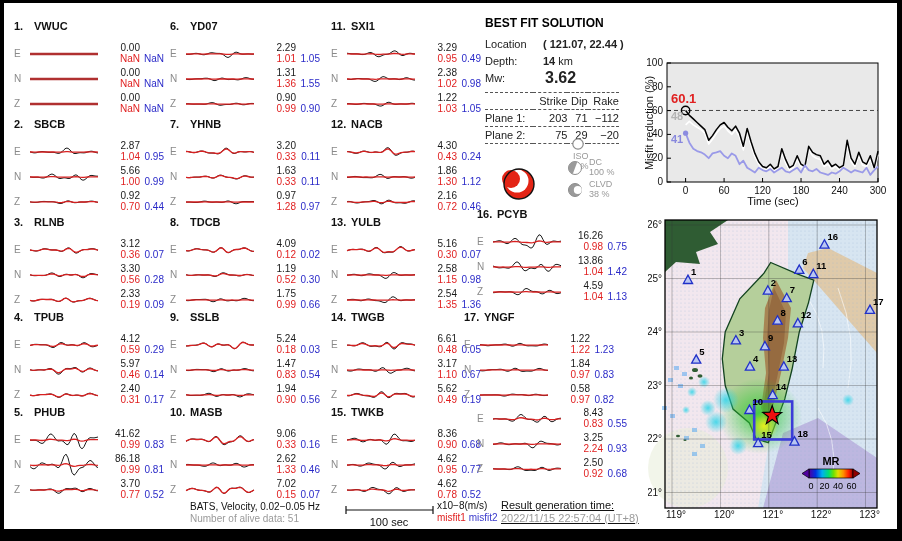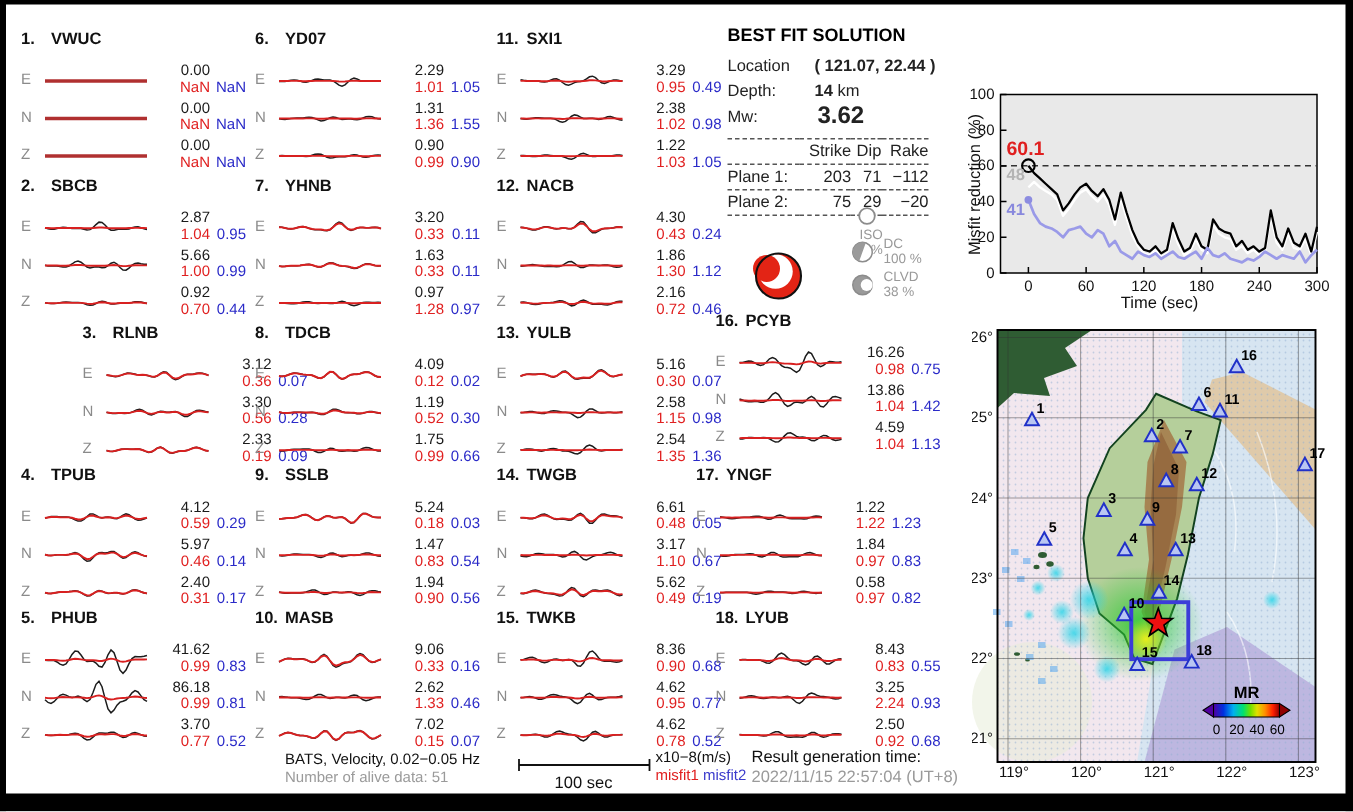--- a/index.html
+++ b/index.html
@@ -140,21 +140,21 @@
           </svg>
           <div class="nums">
             <div class="max">0.92</div>
             <div class="fits">
               <span class="m1">0.70</span>
               <span class="m2">0.44</span>
             </div>
           </div>
         </div>
       </div>
-      <div class="sta" style="left: 14px; top: 216px; margin-left: 41px;">
+      <div class="sta" style="left: 14px; top: 216px;">
         <div class="sta-h"><span class="sta-num">3.</span><span>RLNB</span></div>
         <div class="ch">
           <span class="ch-l">E</span>
           <svg width="72" height="26" class="tr">
             <path d="M2,13.0 L4,13.4 L6,13.8 L8,14.1 L10,13.8 L12,13.1 L14,12.3 L16,11.7 L18,11.8 L20,12.2 L22,12.7 L24,12.9 L26,12.9 L28,13.0 L30,13.5 L32,14.2 L34,14.4 L36,13.5 L38,11.9 L40,10.8 L42,11.2 L44,13.1 L46,15.2 L48,16.2 L50,15.6 L52,14.2 L54,13.0 L56,12.5 L58,12.5 L60,12.3 L62,11.9 L64,11.6 L66,11.8 L68,12.4 L70,13.3 " fill="none" stroke="#1c1c1c" stroke-width="1"></path>
             <path d="M2,13.0 L4,13.3 L6,13.6 L8,13.8 L10,13.6 L12,13.1 L14,12.4 L16,12.0 L18,12.1 L20,12.4 L22,12.8 L24,13.0 L26,12.9 L28,13.0 L30,13.4 L32,13.9 L34,14.1 L36,13.4 L38,12.2 L40,11.3 L42,11.6 L44,13.1 L46,14.7 L48,15.4 L50,15.0 L52,13.9 L54,13.0 L56,12.6 L58,12.6 L60,12.5 L62,12.2 L64,11.9 L66,12.1 L68,12.6 L70,13.2 " fill="none" stroke="#d82020" stroke-width="1.3"></path>
           </svg>
           <div class="nums">
             <div class="max">3.12</div>
             <div class="fits">
@@ -816,21 +816,20 @@
           <div class="nums">
             <div class="max">0.58</div>
             <div class="fits">
               <span class="m1">0.97</span>
               <span class="m2">0.82</span>
             </div>
           </div>
         </div>
       </div>
       <div class="sta" style="left: 477px; top: 406px;">
-        <div class="sta-h"><span class="sta-num">18.</span><span>LYUB</span></div>
         <div class="ch">
           <span class="ch-l">E</span>
           <svg width="72" height="26" class="tr">
             <path d="M2,13.0 L4,12.6 L6,12.7 L8,13.0 L10,13.1 L12,13.0 L14,12.9 L16,13.2 L18,14.1 L20,15.0 L22,15.2 L24,14.0 L26,11.7 L28,9.3 L30,8.4 L32,9.4 L34,11.4 L36,13.0 L38,13.5 L40,13.5 L42,14.1 L44,15.5 L46,16.3 L48,15.5 L50,13.1 L52,10.8 L54,10.3 L56,11.7 L58,14.0 L60,15.6 L62,15.6 L64,14.4 L66,13.1 L68,12.4 L70,12.2 " fill="none" stroke="#1c1c1c" stroke-width="1"></path>
             <path d="M2,13.0 L4,12.9 L6,12.9 L8,13.0 L10,13.0 L12,13.0 L14,13.0 L16,13.1 L18,13.3 L20,13.6 L22,13.6 L24,13.3 L26,12.6 L28,11.9 L30,11.7 L32,12.0 L34,12.5 L36,13.0 L38,13.1 L40,13.1 L42,13.3 L44,13.7 L46,14.0 L48,13.7 L50,13.0 L52,12.4 L54,12.2 L56,12.6 L58,13.3 L60,13.7 L62,13.7 L64,13.4 L66,13.0 L68,12.8 L70,12.8 " fill="none" stroke="#d82020" stroke-width="1.3"></path>
           </svg>
           <div class="nums">
             <div class="max">8.43</div>
             <div class="fits">
               <span class="m1">0.83</span>
@@ -1138,17 +1137,17 @@
   <div id="scalebar-label">100 sec</div>
 
   <div class="foot" style="left:437px;top:500px;">
     <div>x10−8(m/s)</div>
     <div id="legend-misfits">
       <span style="color:#e02020;">misfit1</span>
       <span style="color:#3a3acc;">misfit2</span>
     </div>
   </div>
 
-  <div class="foot" style="left:501px;top:499px;font-size:11px;line-height:13px;">
+  <div class="foot" style="left:501px;top:499px;font-size:11px;line-height:13px;text-decoration:underline;">
     <div>Result generation time:</div>
     <div class="gray">2022/11/15 22:57:04 (UT+8)</div>
   </div>
 </div>
 
 </body></html>

